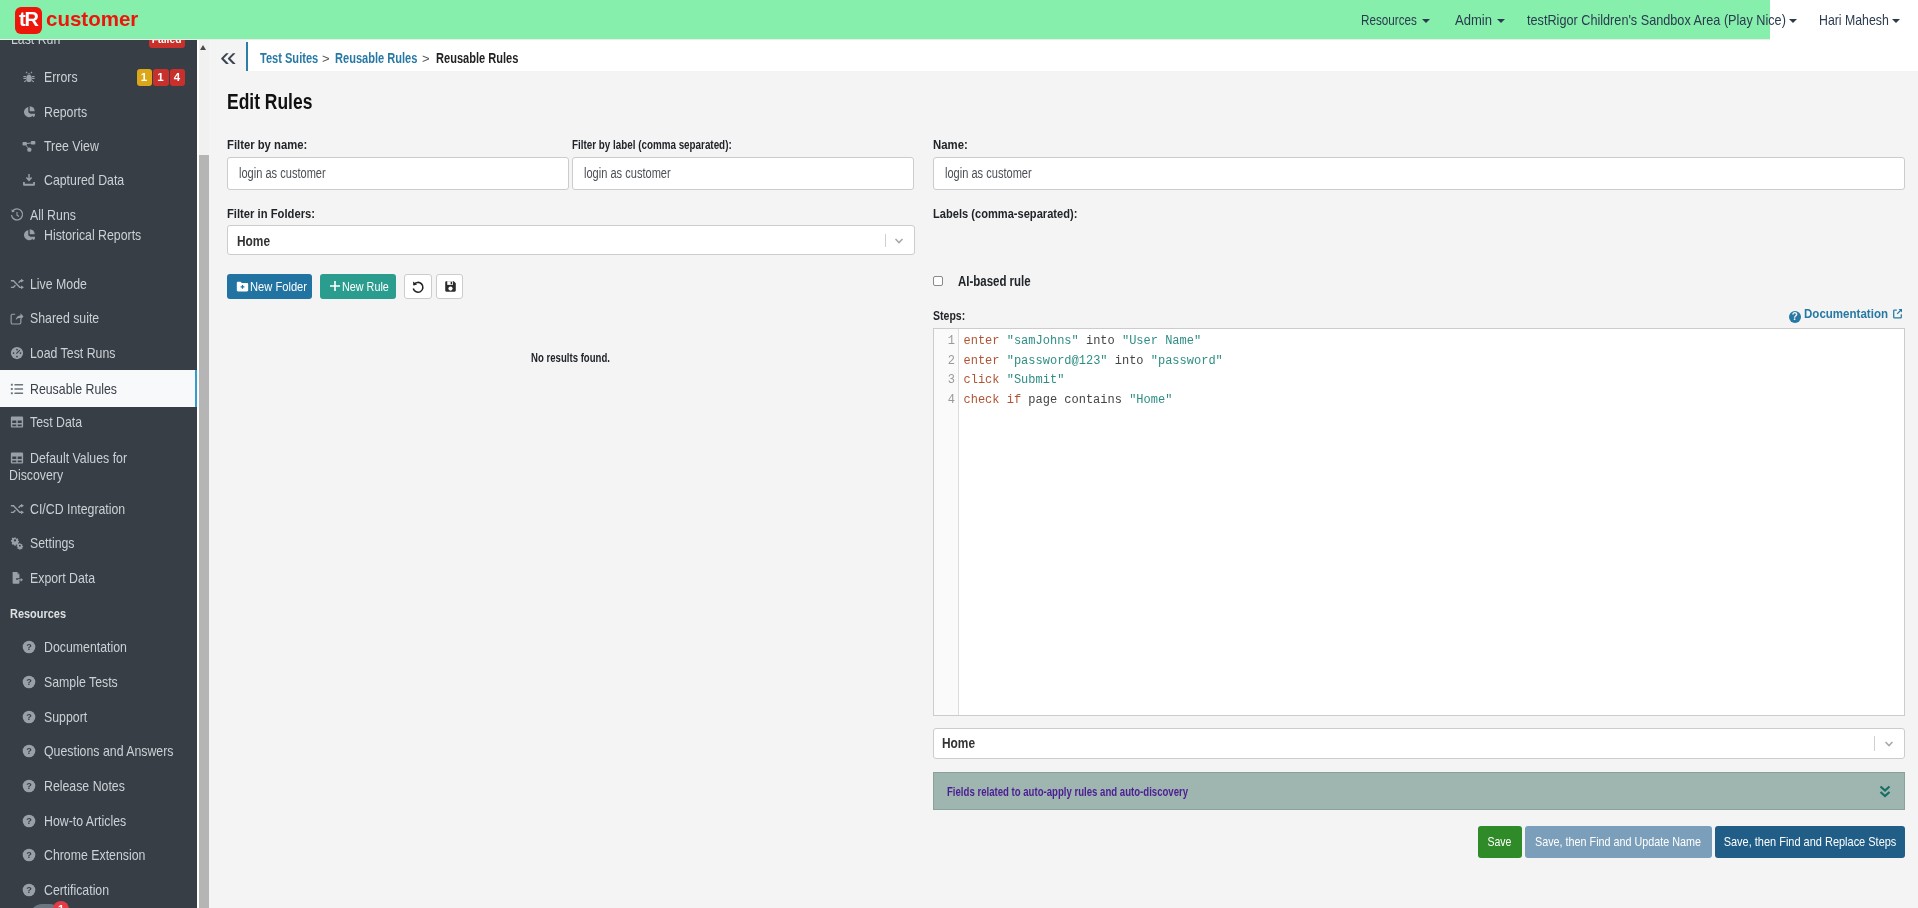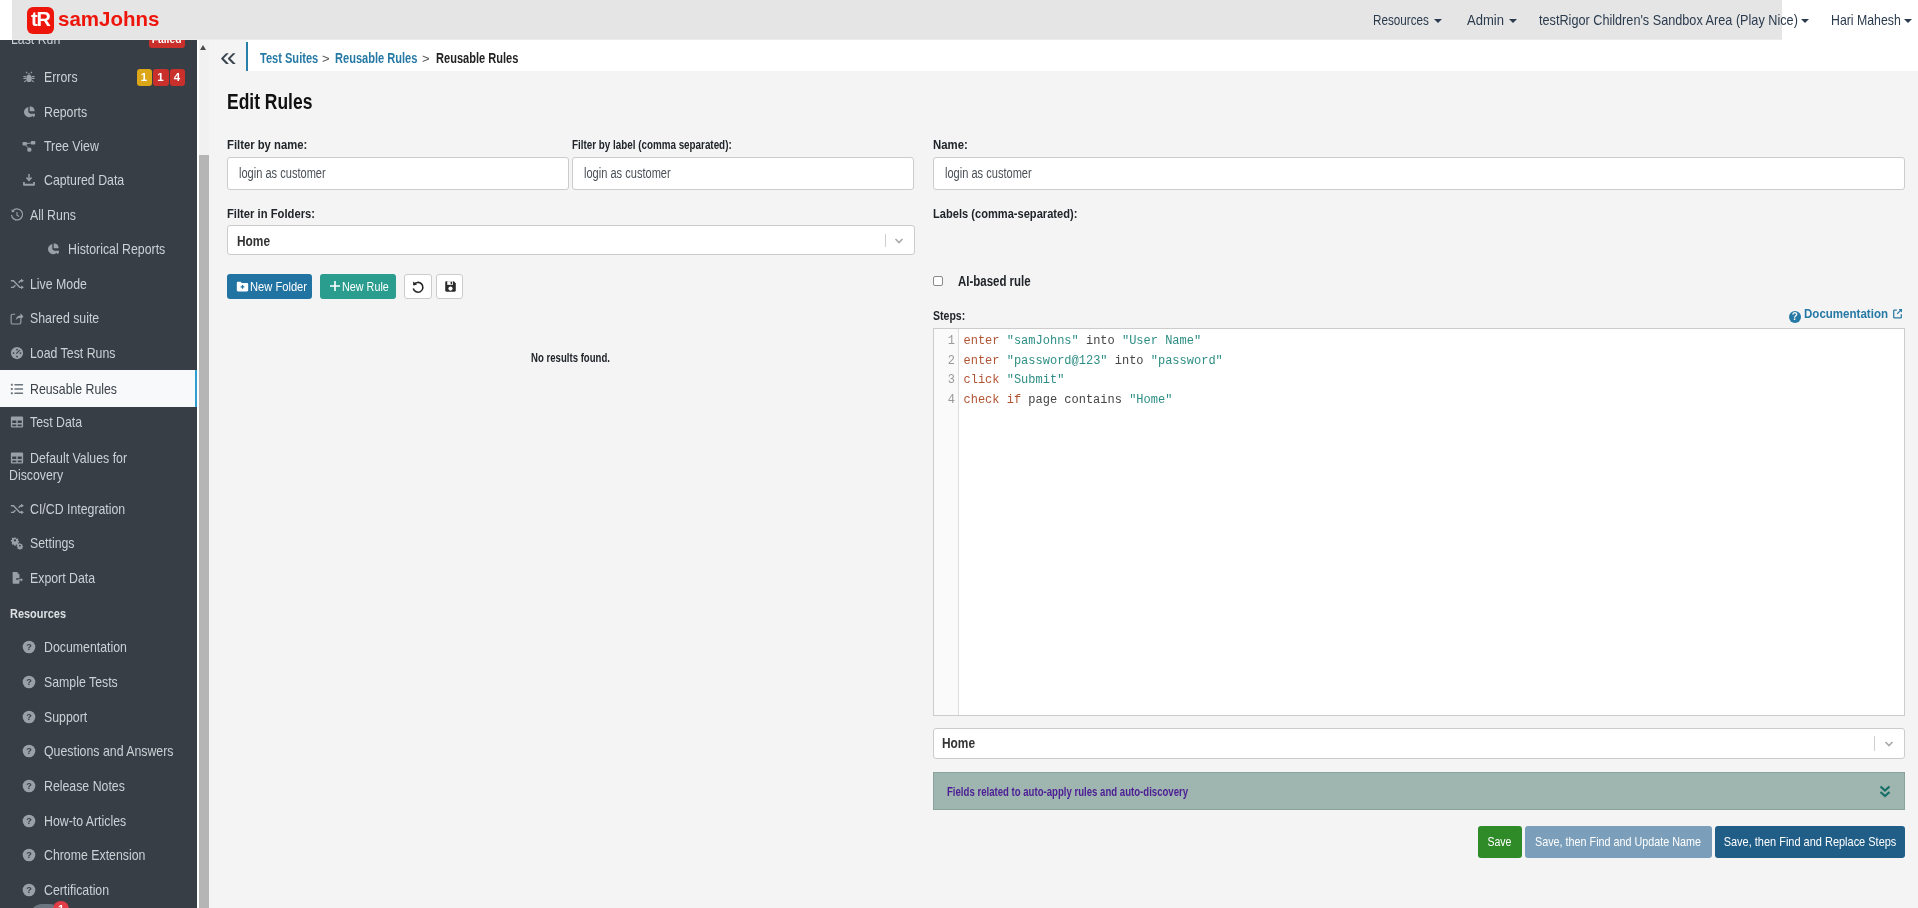--- a/index.html
+++ b/index.html
@@ -1,21 +1,21 @@
 <!DOCTYPE html>
 <html><head>
 <meta charset="utf-8">
 <style>
 * { margin:0; padding:0; box-sizing:border-box; }
 html,body { width:1918px; height:908px; overflow:hidden; font-family:"Liberation Sans", sans-serif; background:#fff; }
 .sx { display:inline-block; transform-origin:0 50%; white-space:nowrap; }
 .sc { display:inline-block; transform-origin:50% 50%; white-space:nowrap; }
 
 
-#header { position:absolute; top:0; left:12px; width:1770px; height:40px; background:#e5e5e5; border-bottom:1px solid #ececec; z-index:30; }
+#header { position:absolute; top:0; left:0; width:1770px; height:40px; background:#86efac; border-bottom:1px solid #ececec; z-index:30; }
 #logo { position:absolute; left:15px; top:6.5px; width:27px; height:27px; background:#ee150b; border-radius:6px; color:#fff; font-weight:bold; font-size:20px; text-align:center; line-height:25px; letter-spacing:-1px; }
 #logotext { position:absolute; left:46px; top:7px; color:#ee150b; font-weight:bold; font-size:20.5px; }
 #logotext .sx { transform:scaleX(1); }
 .topnav { position:absolute; top:0; height:40px; line-height:40px; color:#2b3b4e; font-size:15px; }
 .caret { position:absolute; top:19px; width:0; height:0; border-left:4px solid transparent; border-right:4px solid transparent; border-top:4.5px solid #2b3b4e; }
 
 
 #sidebar { position:absolute; top:40px; left:0; width:197px; height:868px; background:#373e45; overflow:hidden; z-index:10; }
 .sitem { position:absolute; left:0; width:197px; height:35px; color:#ccd1d6; font-size:14.5px; }
 .sitem .txt { position:absolute; top:50%; transform:translateY(-50%); white-space:nowrap; }
@@ -62,21 +62,21 @@
 .selbox .svline { position:absolute; right:28.5px; top:7.5px; bottom:7.5px; width:1px; background:#cfcfcf; }
 .selbox .schev { position:absolute; right:10px; top:50%; margin-top:-4.5px; width:10px; height:10px; }
 
 .btn { position:absolute; border:none; border-radius:3px; color:#fff; font-size:13.5px; font-family:"Liberation Sans", sans-serif; text-align:center; }
 </style>
 </head>
 <body>
 
 <div id="header">
   <div id="logo">tR</div>
-  <div id="logotext"><span class="sx">samJohns</span></div>
+  <div id="logotext"><span class="sx">customer</span></div>
   <div class="topnav" style="left:1361px;"><span class="sx" style="transform:scaleX(0.78);">Resources</span></div>
     <div class="caret" style="left:1421.5px;"></div>
   <div class="topnav" style="left:1455px;"><span class="sx" style="transform:scaleX(0.87);">Admin</span></div>
     <div class="caret" style="left:1496.5px;"></div>
   <div class="topnav" style="left:1527px;"><span class="sx" style="transform:scaleX(0.845);">testRigor Children's Sandbox Area (Play Nice)</span></div>
     <div class="caret" style="left:1789px;"></div>
   <div class="topnav" style="left:1819px;"><span class="sx" style="transform:scaleX(0.82);">Hari Mahesh</span></div>
     <div class="caret" style="left:1892px;"></div>
 </div>
 
@@ -131,21 +131,21 @@
     <div class="sitem lvl1" style="top:157.3px;">
       <span class="ic">
         <svg viewBox="0 0 16 16" fill="none" stroke="currentColor">
           <path d="M3.1 3.3 A6.3 6.3 0 1 1 1.7 8" stroke-width="1.5"></path>
           <path d="M1.7 1.3 L2.1 4.9 L5.6 4.3" fill="currentColor" stroke="none"></path>
           <path d="M8 4.6 V8.3 L10.4 9.7" stroke-width="1.3"></path>
         </svg>
       </span>
       <span class="txt"><span class="sx">All Runs</span></span>
     </div>
-    <div class="sitem lvl2" style="top:191px;margin-left:24px;">
+    <div class="sitem lvl2" style="top:177px;">
       <span class="ic">
         <svg viewBox="0 0 16 16" fill="currentColor">
           <path d="M7.2 2.2 A6 6 0 1 0 12.5 12.4 L7.2 8.4 Z"></path>
           <path d="M8.8 1.5 A6 6 0 0 1 14.5 7 H8.8 Z"></path>
           <path d="M9.3 9.3 L13.5 13.3 A6 6 0 0 0 15 9.3 Z" transform="translate(0,0.6)"></path>
         </svg>
       </span>
       <span class="txt"><span class="sx">Historical Reports</span></span>
     </div>
     <div class="sitem lvl1" style="top:226.7px;">

